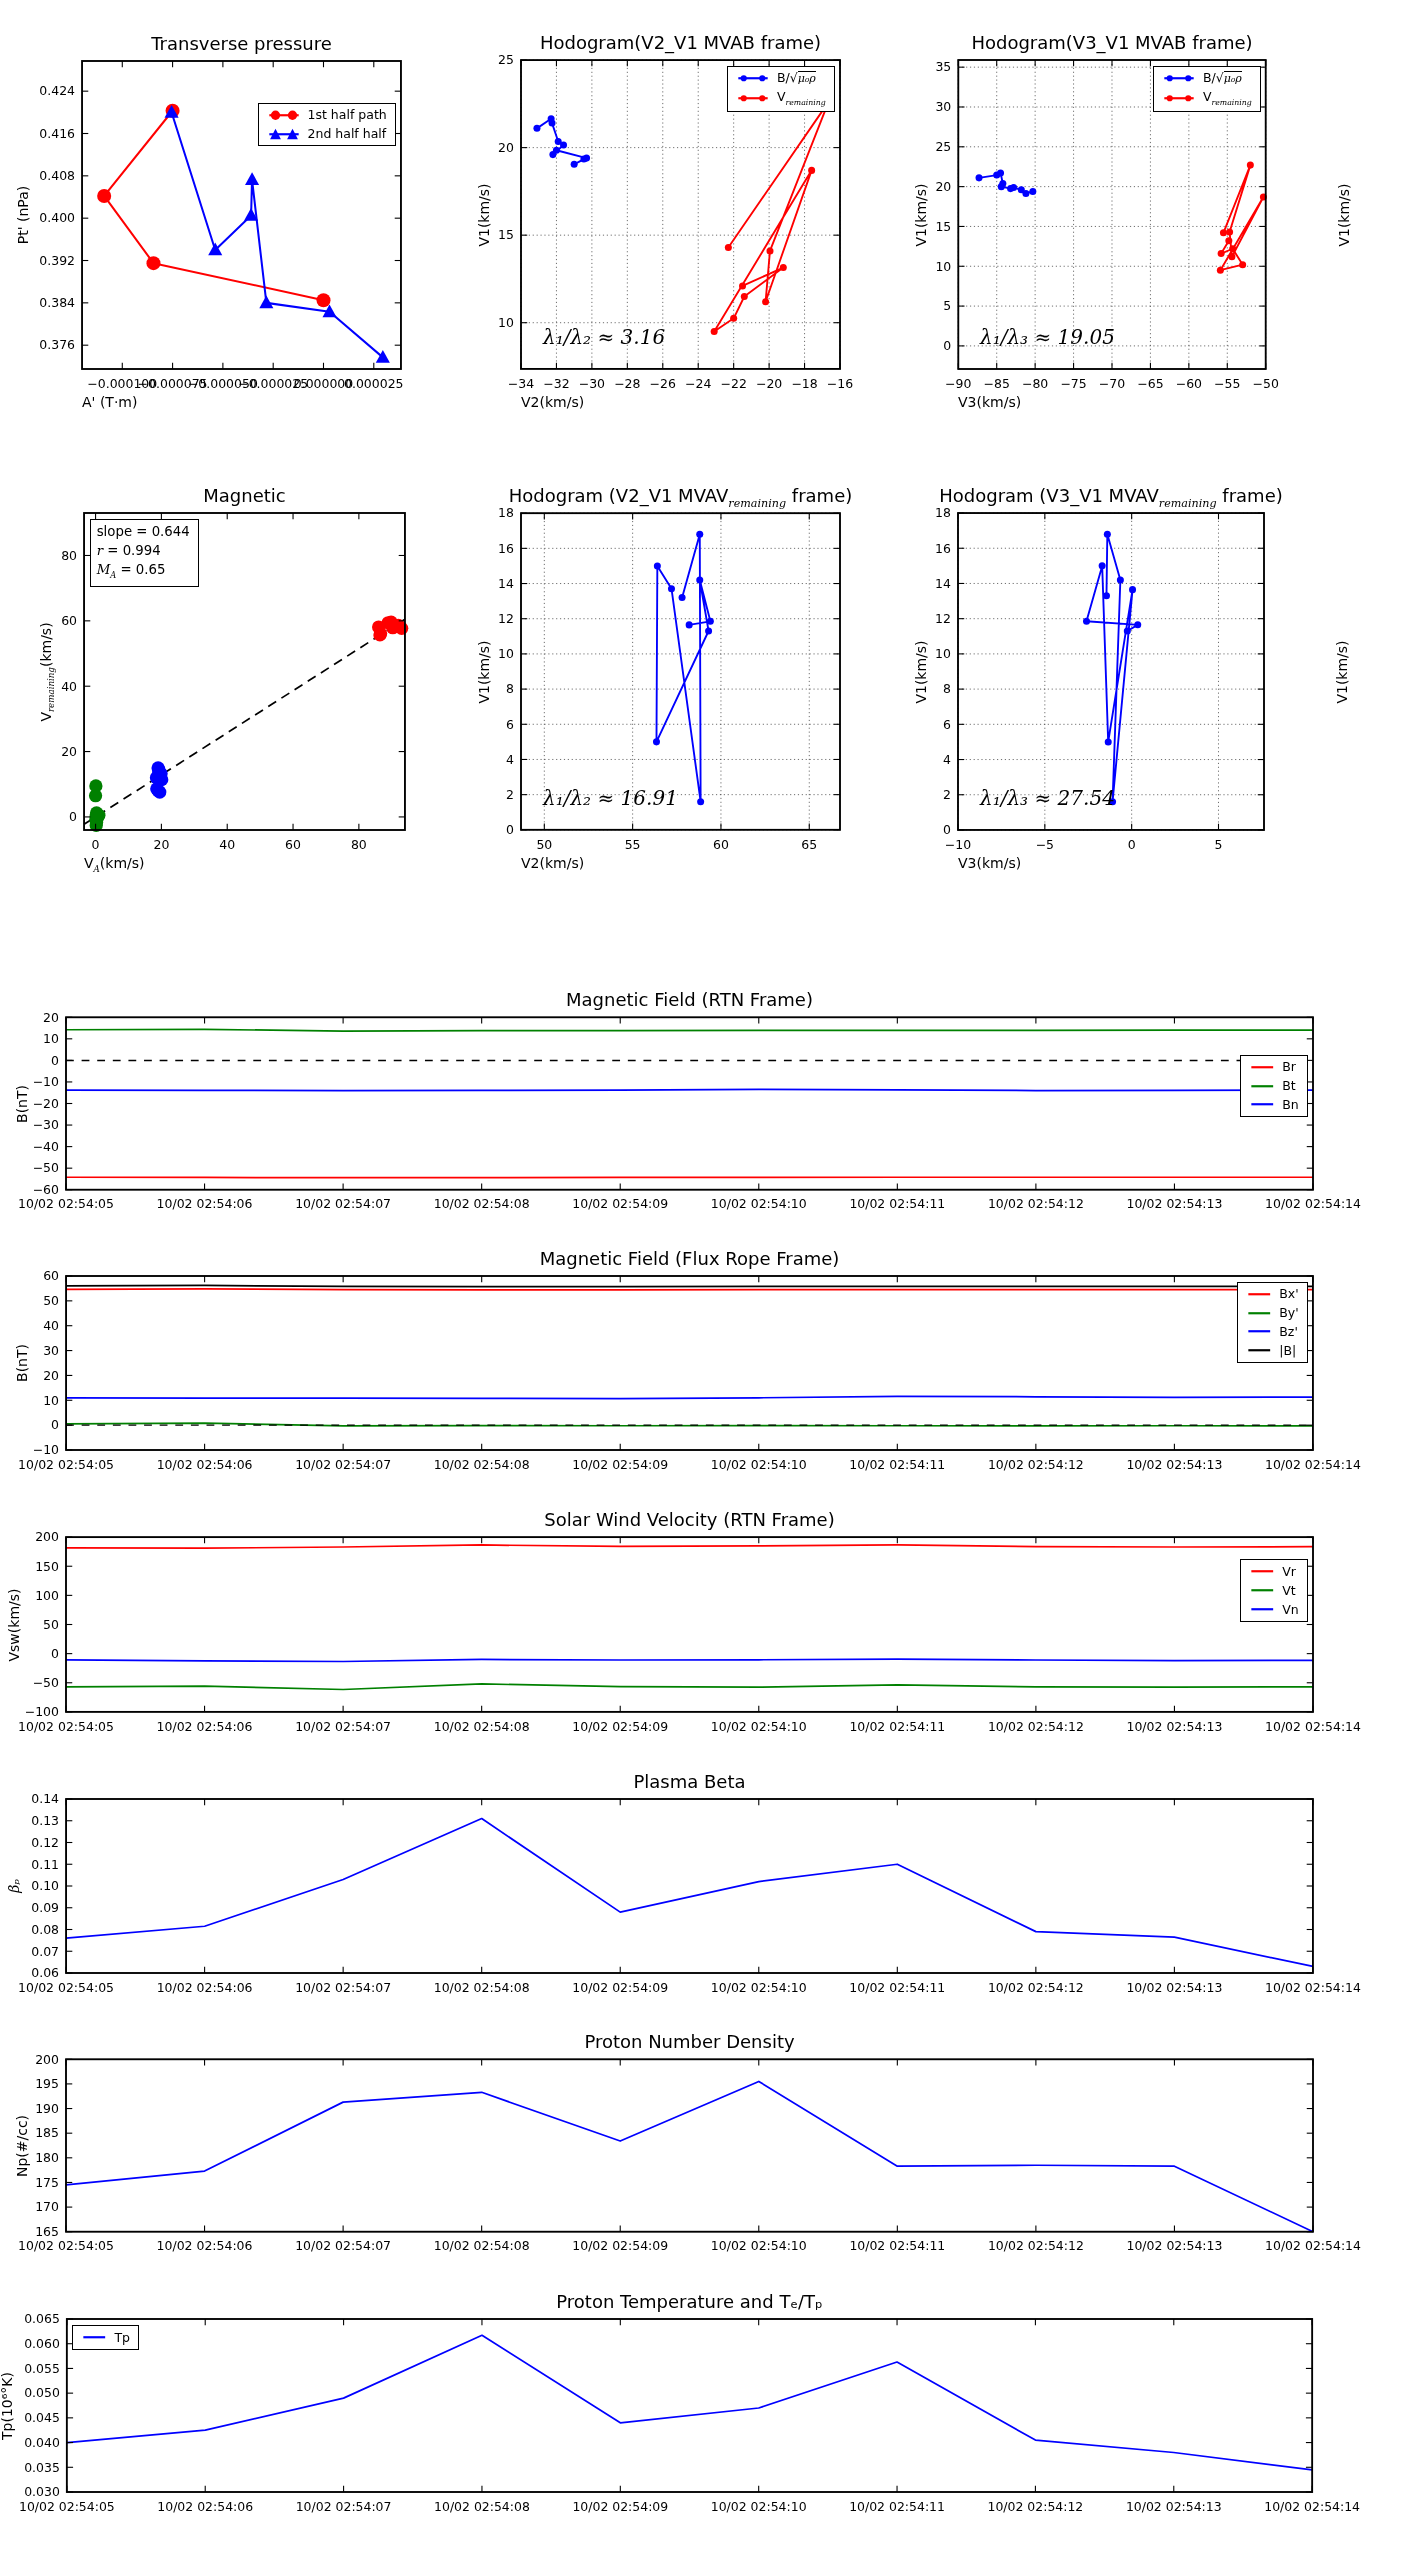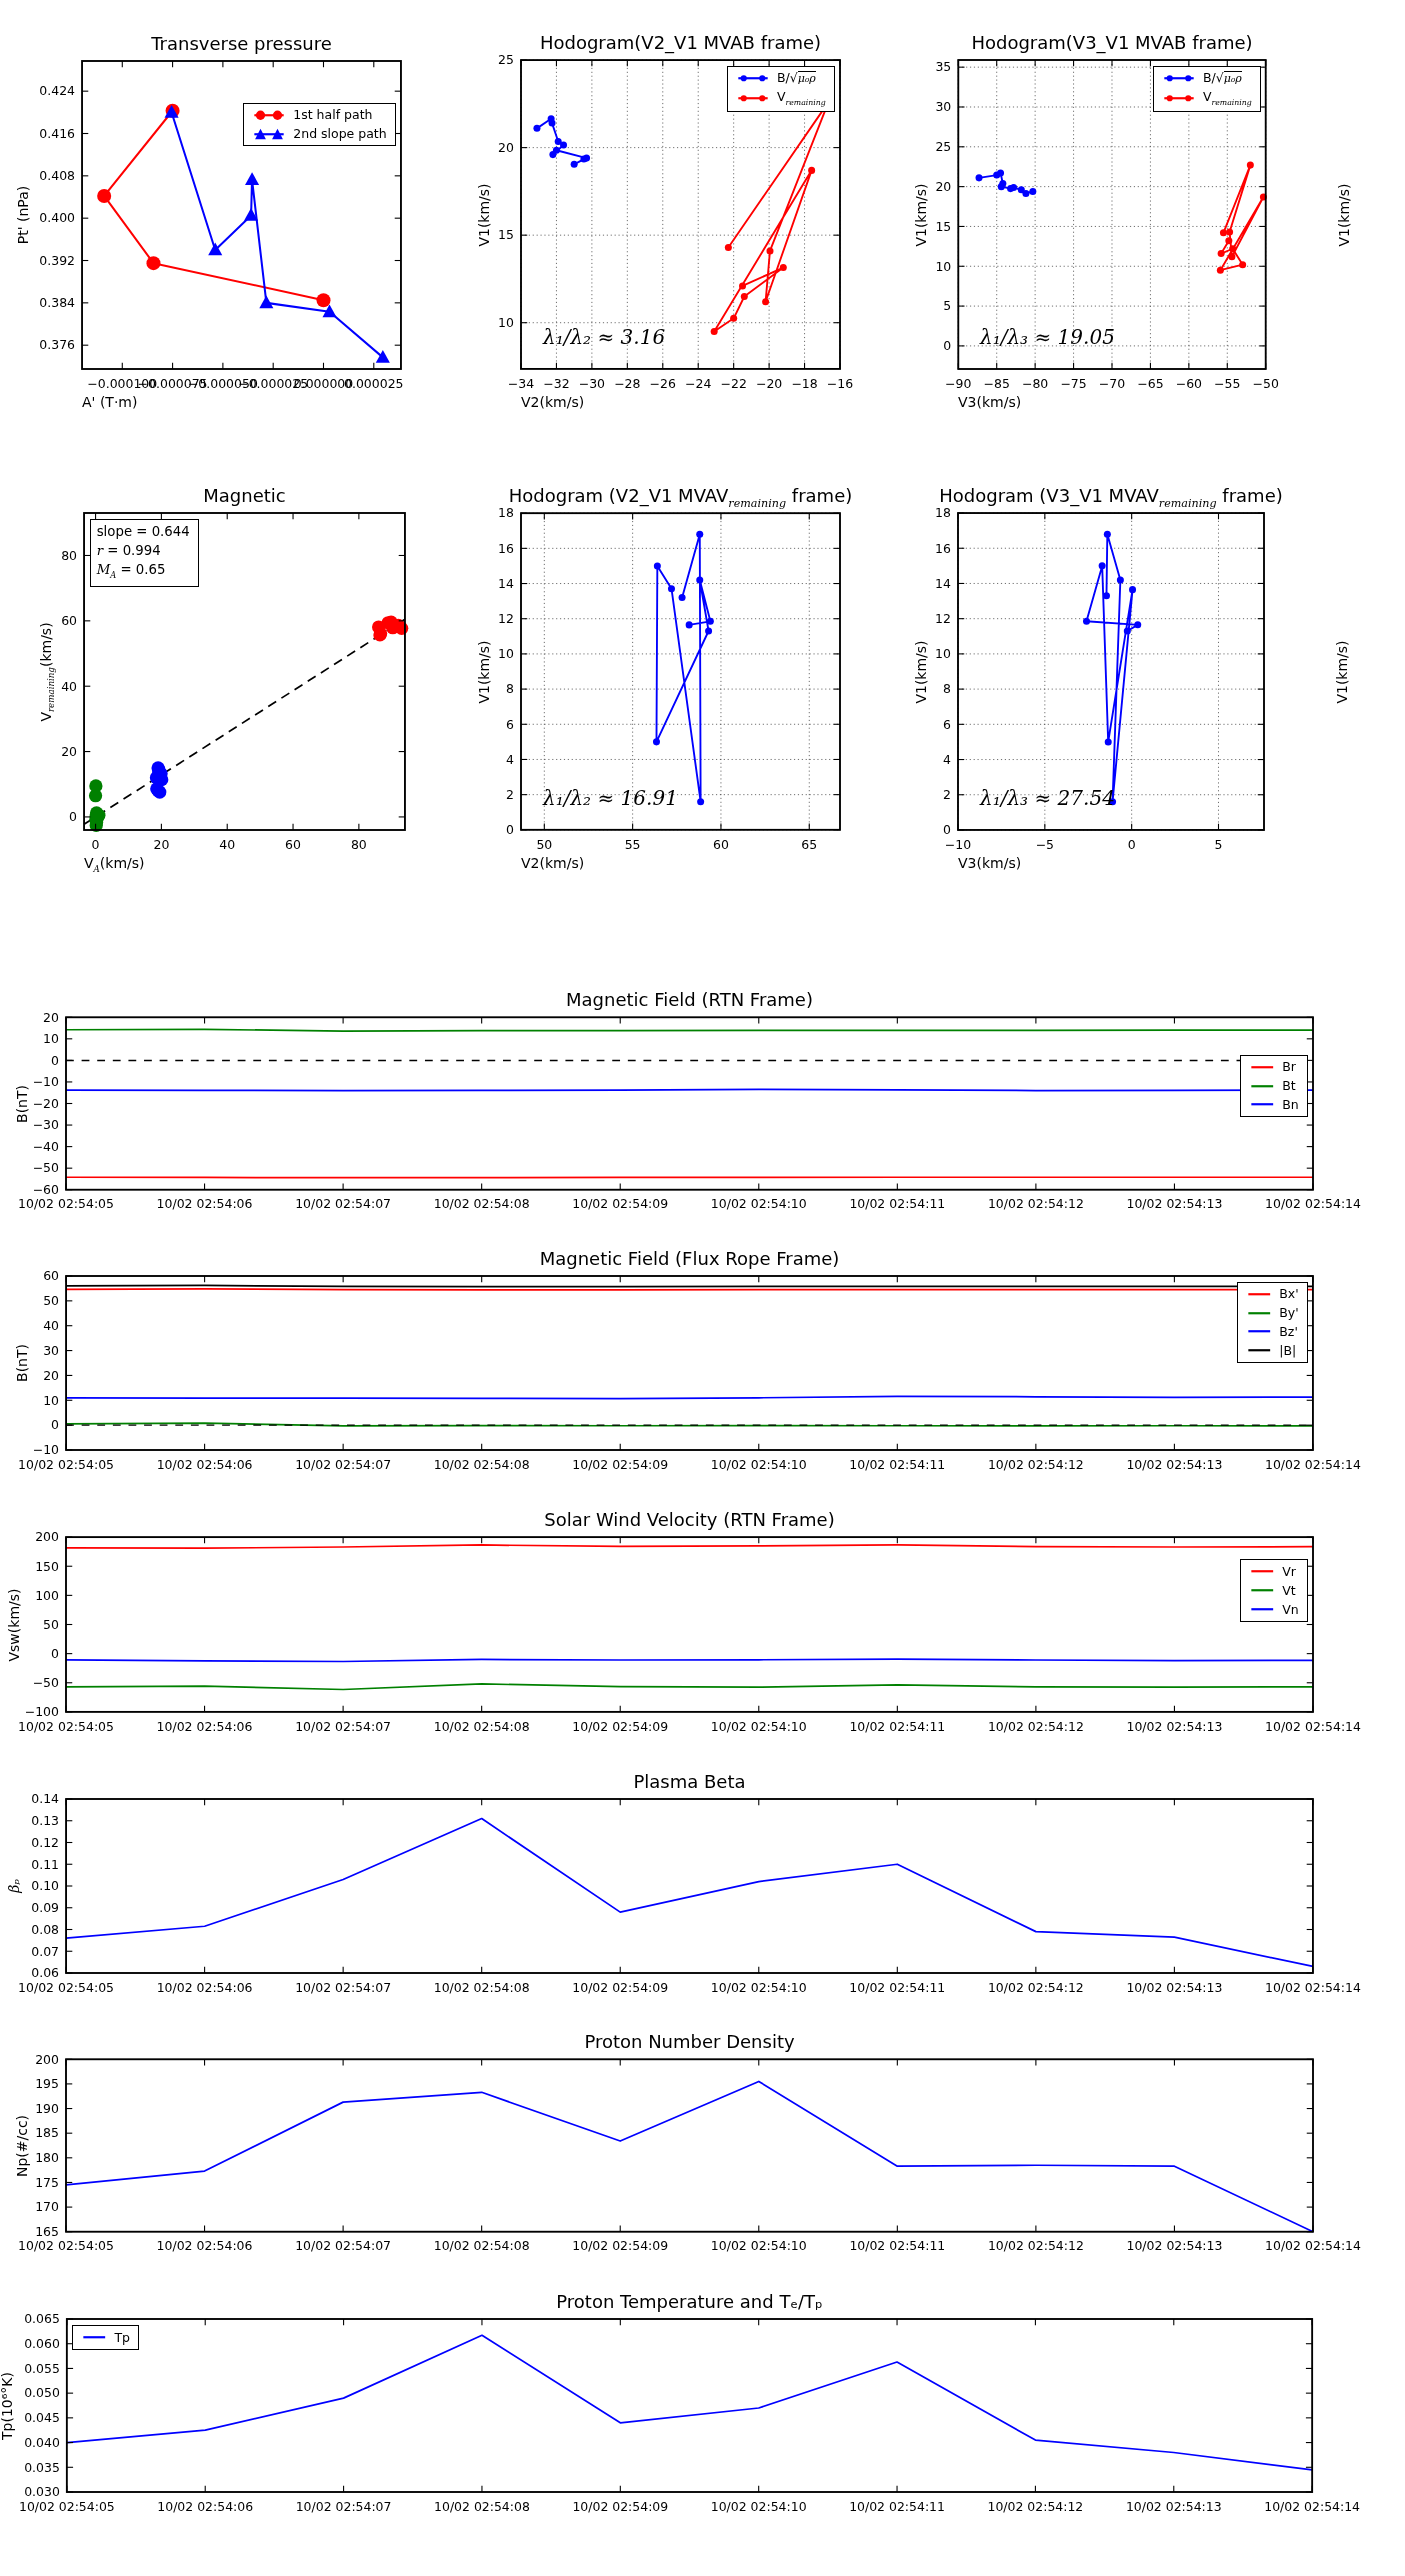--- a/index.html
+++ b/index.html
@@ -89,21 +89,21 @@
             <circle cx="33" cy="8" r="6" fill="#ff0000"></circle>
           </svg>
           <div>1st half path</div>
         </div>
         <div class="lrow">
           <svg width="34" height="12.5" viewBox="0 0 44 16">
             <line x1="3" y1="8" x2="41" y2="8" stroke="#0000ff" stroke-width="2.8"></line>
             <path d="M 11 1 L 4 14.5 L 18 14.5 Z" fill="#0000ff"></path>
             <path d="M 33 1 L 26 14.5 L 40 14.5 Z" fill="#0000ff"></path>
           </svg>
-          <div>2nd slope path</div>
+          <div>2nd half half</div>
         </div>
       </div>
     </div>
   <div class="chart" style="left:521px;top:60px;width:319px;height:309px">
       <svg class="plot" width="319" height="309" viewBox="0 0 409 396">
         <line x1="0" y1="0" x2="0" y2="396" stroke="#444" stroke-width="1" stroke-dasharray="1.5,3.5"></line>
         <line x1="45.44444444444444" y1="0" x2="45.44444444444444" y2="396" stroke="#444" stroke-width="1" stroke-dasharray="1.5,3.5"></line>
         <line x1="90.88888888888889" y1="0" x2="90.88888888888889" y2="396" stroke="#444" stroke-width="1" stroke-dasharray="1.5,3.5"></line>
         <line x1="136.33333333333331" y1="0" x2="136.33333333333331" y2="396" stroke="#444" stroke-width="1" stroke-dasharray="1.5,3.5"></line>
         <line x1="181.77777777777777" y1="0" x2="181.77777777777777" y2="396" stroke="#444" stroke-width="1" stroke-dasharray="1.5,3.5"></line>

